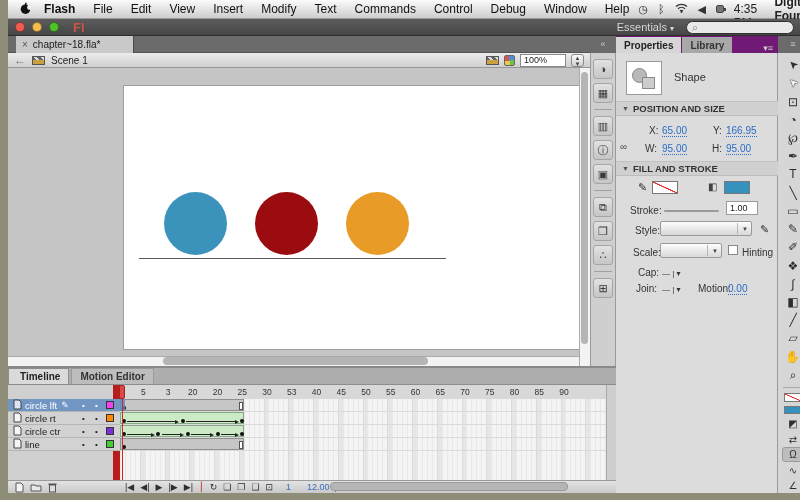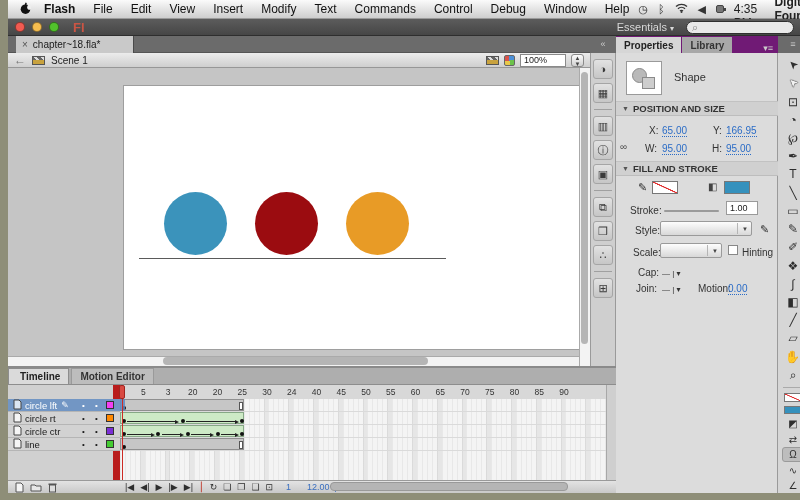--- a/index.html
+++ b/index.html
@@ -347,21 +347,21 @@
   </span>
   <span class="abs" style="left:99px;top:3px;width:8px;height:8px;border:1px solid #333;background:#fff"></span>
 </div>
 <div id="ruler" class="abs">
     <span class="ruler-num" style="left: 14.275px;">5</span>
     <span class="ruler-num" style="left: 39.025px;">3</span>
     <span class="ruler-num" style="left: 63.775px;">20</span>
     <span class="ruler-num" style="left: 88.525px;">20</span>
     <span class="ruler-num" style="left: 113.275px;">25</span>
     <span class="ruler-num" style="left: 138.025px;">30</span>
-    <span class="ruler-num" style="left: 162.775px;">24</span>
+    <span class="ruler-num" style="left: 162.775px;">53</span>
     <span class="ruler-num" style="left: 187.525px;">40</span>
     <span class="ruler-num" style="left: 212.275px;">45</span>
     <span class="ruler-num" style="left: 237.025px;">50</span>
     <span class="ruler-num" style="left: 261.775px;">55</span>
     <span class="ruler-num" style="left: 286.525px;">60</span>
     <span class="ruler-num" style="left: 311.275px;">65</span>
     <span class="ruler-num" style="left: 336.025px;">70</span>
     <span class="ruler-num" style="left: 360.775px;">75</span>
     <span class="ruler-num" style="left: 385.525px;">80</span>
     <span class="ruler-num" style="left: 410.275px;">85</span>

